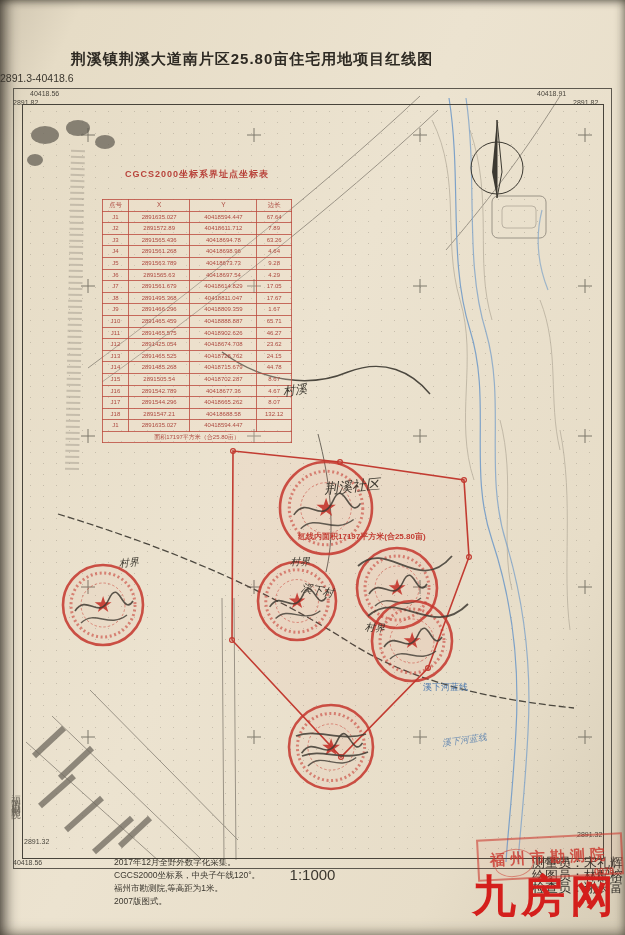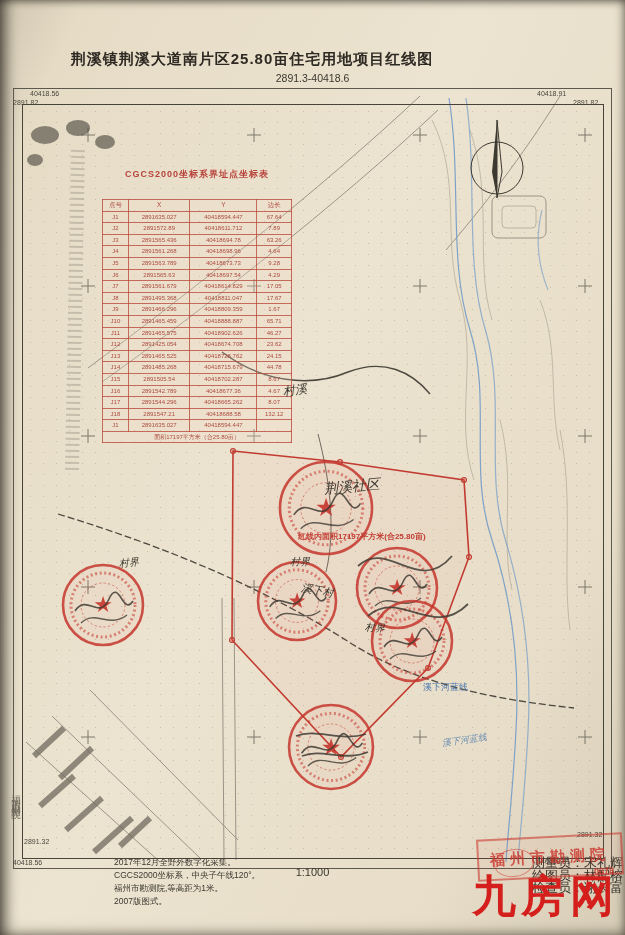--- a/index.html
+++ b/index.html
@@ -5,29 +5,29 @@
   html,body{margin:0;padding:0;background:#6b665c;}
   .page{position:relative;width:625px;height:935px;overflow:hidden;
     font-family:"Liberation Sans","DejaVu Sans",sans-serif;
     background:linear-gradient(115deg,#cfc5b0 0%,#e6dcc6 8%,#ece3d0 45%,#e7ddc8 80%,#d6ccb6 100%);
     box-shadow:inset 12px 0 14px -7px rgba(45,40,32,.8),
                inset -7px 0 9px -5px rgba(70,65,52,.55),
                inset 0 6px 9px -5px rgba(45,40,32,.6),
                inset 0 -9px 12px -6px rgba(110,100,85,.55);}
   .abs{position:absolute;}
   .title{left:0;top:50px;width:504px;text-align:center;font-size:15px;font-weight:bold;color:#2e2a23;letter-spacing:1px;}
-  .subtitle{left:0;top:72px;width:625px;text-align:center;font-size:10.5px;color:#3a362e;}
+  .subtitle{left:0;top:72px;width:625px;text-align:left;font-size:10.5px;color:#3a362e;}
   .frame-outer{left:13px;top:88px;width:597px;height:779px;border:1px solid #5d584e;}
   .frame-inner{left:22px;top:104px;width:580px;height:753px;border:1.5px solid #47433a;}
   .dots{left:24px;top:106px;width:577px;height:750px;opacity:.33;
     background-image:radial-gradient(#7d7668 .7px,transparent .9px);background-size:13px 11px;}
   .corner{font-size:7px;color:#4a463d;}
   .sidetext{left:9px;top:787px;writing-mode:vertical-rl;font-size:9.5px;color:#6b6559;letter-spacing:3px;}
   .notes{left:114px;top:856px;font-size:8.5px;line-height:13px;color:#3b372f;}
-  .scale{left:0;top:866px;width:625px;text-align:center;font-size:11px;color:#3b372f;}
+  .scale{left:0;top:866px;width:625px;text-align:center;font-size:15px;color:#3b372f;}
   .credits{left:532px;top:857px;font-size:13px;line-height:12.5px;color:#33302a;white-space:nowrap;}
   .inst-stamp{left:477px;top:836px;width:142px;height:38px;border:2px solid rgba(201,48,38,.55);
     transform:rotate(-3deg);display:flex;align-items:center;justify-content:center;
     color:rgba(201,48,38,.78);font-size:15px;font-weight:bold;letter-spacing:5px;background:rgba(230,120,110,.06);}
   .oval-stamp{left:494px;top:849px;width:38px;height:26px;border:1.5px solid rgba(201,48,38,.5);
     border-radius:50%;transform:rotate(-8deg);}
   .stamp-num{left:594px;top:866px;font-size:9px;color:rgba(201,48,38,.85);font-weight:bold;transform:rotate(-4deg);}
   .wm-logo{right:6px;top:874px;font-size:44px;font-weight:bold;color:#d41f1c;letter-spacing:5px;line-height:44px;}
   .wm-url{right:8px;top:916px;font-size:16px;font-weight:bold;color:#cf2622;}
   .coord-box{left:99px;top:168px;width:196px;}

